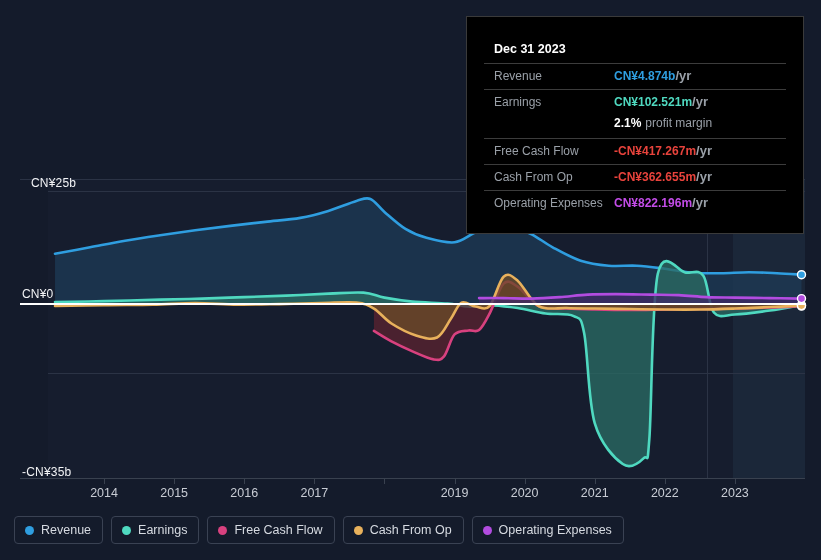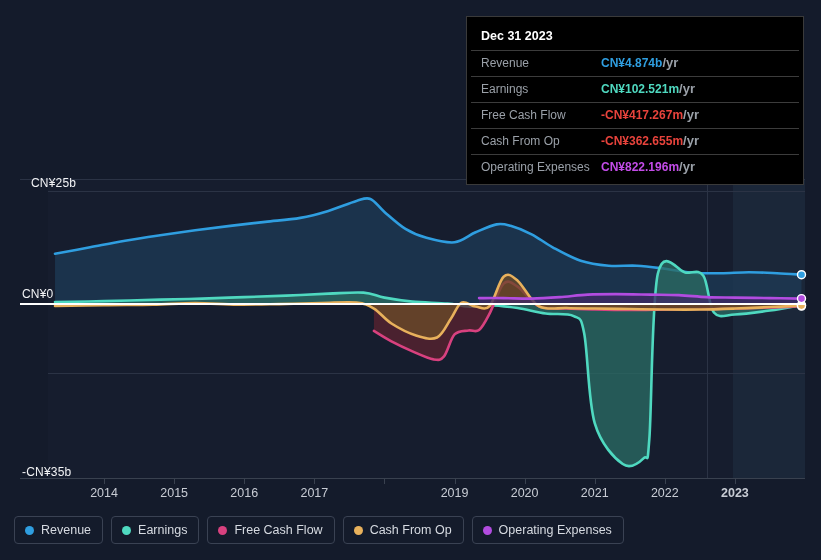--- a/index.html
+++ b/index.html
@@ -25,21 +25,21 @@
 
   .ylabel{position:absolute;color:#f2f3f5;font-size:12px;letter-spacing:.2px;white-space:nowrap;}
   .xlabel{position:absolute;color:#c8ccd4;font-size:12.5px;transform:translateX(-50%);white-space:nowrap;}
 
   svg.series{position:absolute;left:0;top:0;width:821px;height:560px;overflow:visible;}
 
   
   .tooltip{
     position:absolute;left:466px;top:16px;width:338px;
     background:#000000;border:1px solid #3a3a3a;
-    padding:4px;box-sizing:border-box;
+    padding:17px;box-sizing:border-box;
   }
   .tt-title{color:#ffffff;font-size:12.5px;font-weight:bold;padding:8px 10px 7px 10px;}
   .tt-row{display:flex;align-items:baseline;border-top:1px solid #3c3c3c;padding:4px 10px 4px 10px;min-height:17px;}
   .tt-label{color:#9aa0a8;font-size:12px;width:120px;flex:0 0 120px;}
   .tt-val{font-size:12px;font-weight:bold;}
   .tt-unit{color:#9aa0a8;font-size:13px;font-weight:bold;margin-left:0;}
   .tt-sub{color:#9aa0a8;font-size:12px;font-weight:normal;margin-left:4px;}
   .tt-row-sub{border-top:none;padding-top:1px;padding-bottom:5px;}
   .tt-row-sub .tt-label{flex:0 0 120px;}
 
@@ -115,36 +115,41 @@
       <div class="xlabel" style="left: 384.444px; top: 486px; margin-top: 29px;">2018</div>
       <div class="vtick" style="left: 384.444px;"></div>
       <div class="xlabel" style="left: 454.537px; top: 486px;">2019</div>
       <div class="vtick" style="left: 454.537px;"></div>
       <div class="xlabel" style="left: 524.63px; top: 486px;">2020</div>
       <div class="vtick" style="left: 524.63px;"></div>
       <div class="xlabel" style="left: 594.722px; top: 486px;">2021</div>
       <div class="vtick" style="left: 594.722px;"></div>
       <div class="xlabel" style="left: 664.815px; top: 486px;">2022</div>
       <div class="vtick" style="left: 664.815px;"></div>
-      <div class="xlabel" style="left: 734.907px; top: 486px; font-weight: bold;">2023</div>
+      <div class="xlabel" style="left: 734.907px; top: 486px;">2023</div>
       <div class="vtick" style="left: 734.907px;"></div>
     </div>
 
   <div class="tooltip">
     <div class="tt-title">Dec 31 2023</div>
     <div id="tt-rows">
         <div class="tt-row">
           <span class="tt-label">Revenue</span>
           <span class="tt-val" style="color: rgb(47, 158, 224);">CN¥4.874b</span>
           <span class="tt-unit">/yr</span>
         </div>
         <div class="tt-row">
           <span class="tt-label">Earnings</span>
           <span class="tt-val" style="color: rgb(79, 217, 192);">CN¥102.521m</span>
           <span class="tt-unit">/yr</span>
+        </div>
+        <div class="tt-row tt-row-sub">
+          <span class="tt-label"></span>
+          <span class="tt-val" style="color: rgb(255, 255, 255);">2.1%</span>
+          <span class="tt-sub">profit margin</span>
         </div>
         <div class="tt-row">
           <span class="tt-label">Free Cash Flow</span>
           <span class="tt-val" style="color: rgb(232, 67, 60); text-align: center;">-CN¥417.267m</span>
           <span class="tt-unit">/yr</span>
         </div>
         <div class="tt-row">
           <span class="tt-label">Cash From Op</span>
           <span class="tt-val" style="color: rgb(232, 67, 60);">-CN¥362.655m</span>
           <span class="tt-unit">/yr</span>

